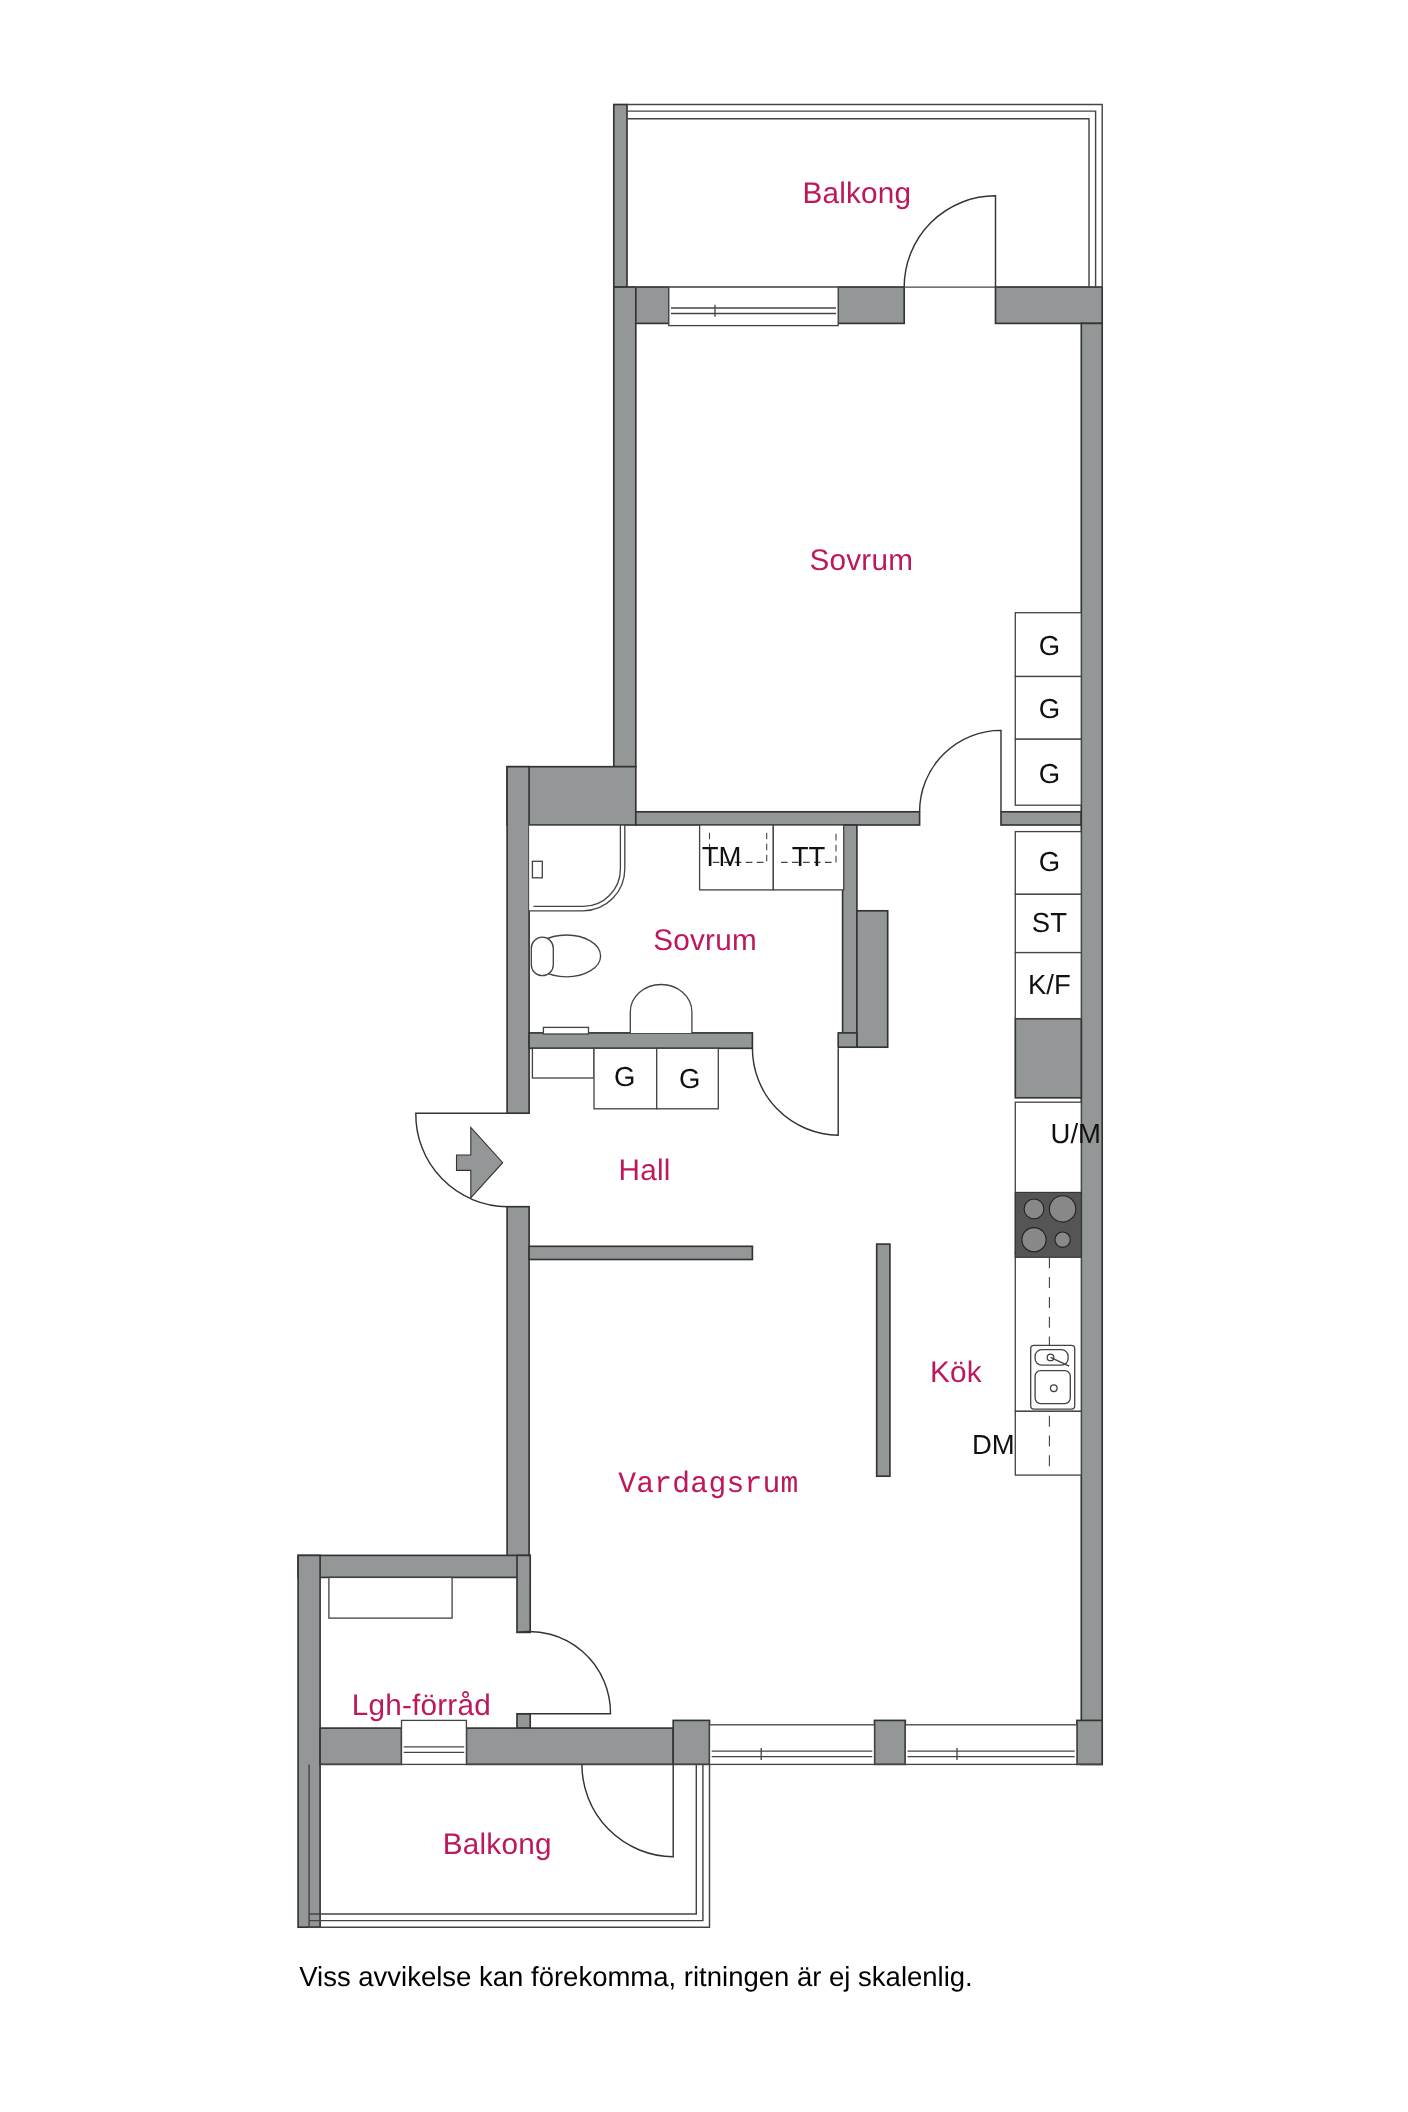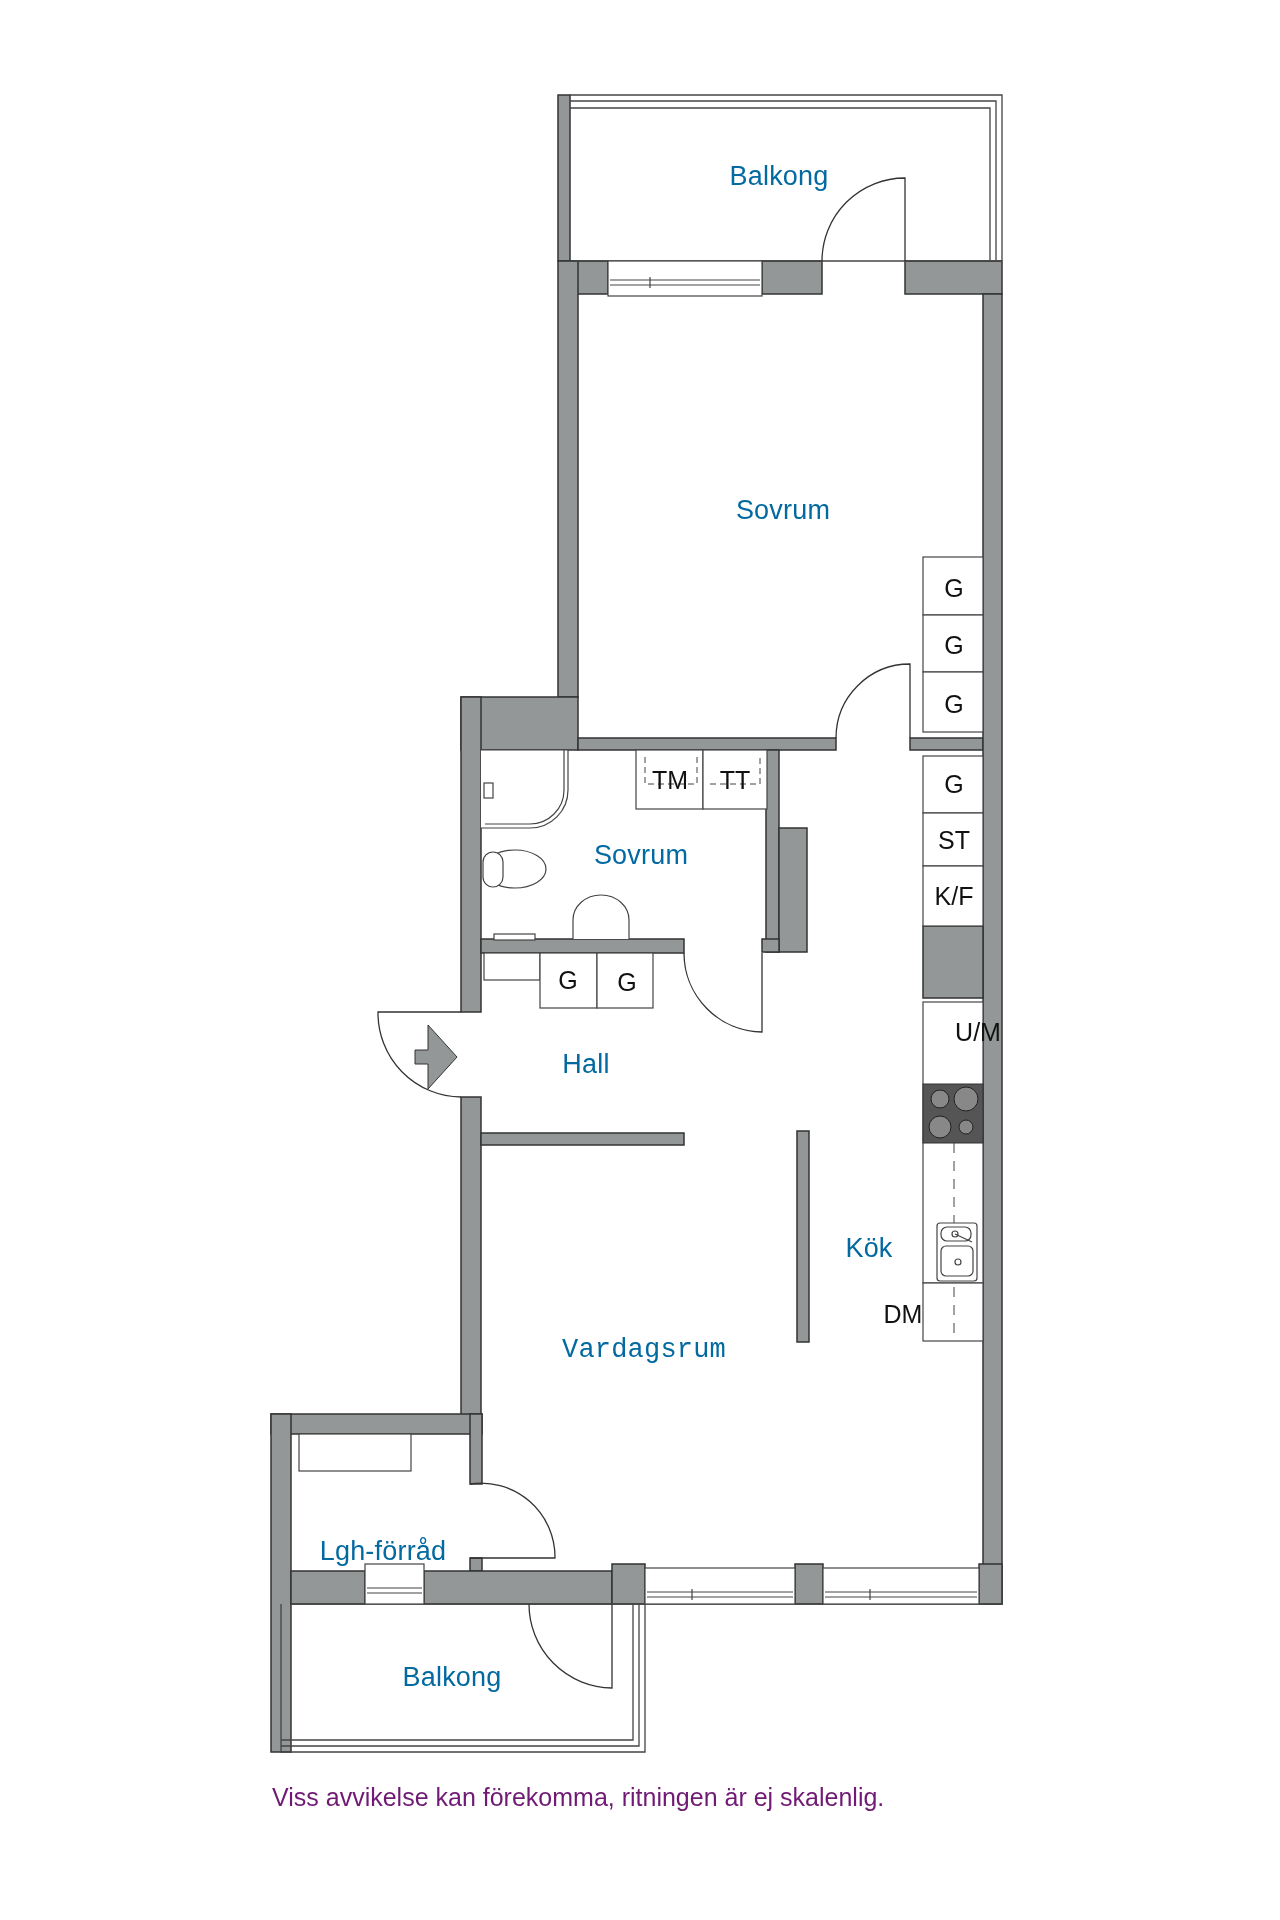--- a/index.html
+++ b/index.html
@@ -1,22 +1,22 @@
 <!DOCTYPE html>
 <html><head>
 <meta charset="utf-8">
 <style>
   html, body { margin: 0; padding: 0; background: #ffffff; }
   body { width: 1280px; height: 1920px; position: relative; overflow: hidden;
          font-family: "Liberation Sans", "DejaVu Sans", sans-serif; color: #111; }
   #plan { position: absolute; left: 0; top: 0; }
-  .room-label { position: absolute; font-size: 27px; color: #0369a1; white-space: nowrap;
+  .room-label { position: absolute; font-size: 27px; color: #be185d; white-space: nowrap;
                 transform: translate(-50%, -50%); letter-spacing: 0.2px; }
   .cab-label { position: absolute; font-size: 25px; color: #111; transform: translate(-50%, -50%); white-space: nowrap; }
-  .footer { position: absolute; left: 272px; top: 1783px; font-size: 25px; color: #701a75; white-space: nowrap; }
+  .footer { position: absolute; left: 272px; top: 1783px; font-size: 25px; color: #000000; white-space: nowrap; }
 </style>
 </head>
 <body>
 
 <svg id="plan" width="1280" height="1920" viewBox="0 0 1280 1920" xmlns="http://www.w3.org/2000/svg">
   <g fill="#939797" stroke="#333" stroke-width="1.5">
 
     <rect x="558" y="95" width="12" height="166"></rect>
 
     <rect x="570" y="261" width="38" height="33"></rect>
@@ -166,18 +166,18 @@
 <div class="room-label" style="left:452px; top:1677px;">Balkong</div>
 
 <div class="cab-label" style="left:954px; top:588px;">G</div>
 <div class="cab-label" style="left:954px; top:645px;">G</div>
 <div class="cab-label" style="left:954px; top:704px;">G</div>
 <div class="cab-label" style="left:954px; top:784px;">G</div>
 <div class="cab-label" style="left:954px; top:840px;">ST</div>
 <div class="cab-label" style="left:954px; top:896px;text-align:center;">K/F</div>
 <div class="cab-label" style="left:954px; top:1032px;margin-left:24px;">U/M</div>
 <div class="cab-label" style="left:903px; top:1314px;">DM</div>
-<div class="cab-label" style="left:670px; top:780px;">TM</div>
+<div class="cab-label" style="left:656px; top:780px;">TM</div>
 <div class="cab-label" style="left:735px; top:780px;">TT</div>
 <div class="cab-label" style="left:568px; top:980px;">G</div>
 <div class="cab-label" style="left:627px; top:982px;">G</div>
 
 <div class="footer">Viss avvikelse kan förekomma, ritningen är ej skalenlig.</div>
 
 </body></html>

